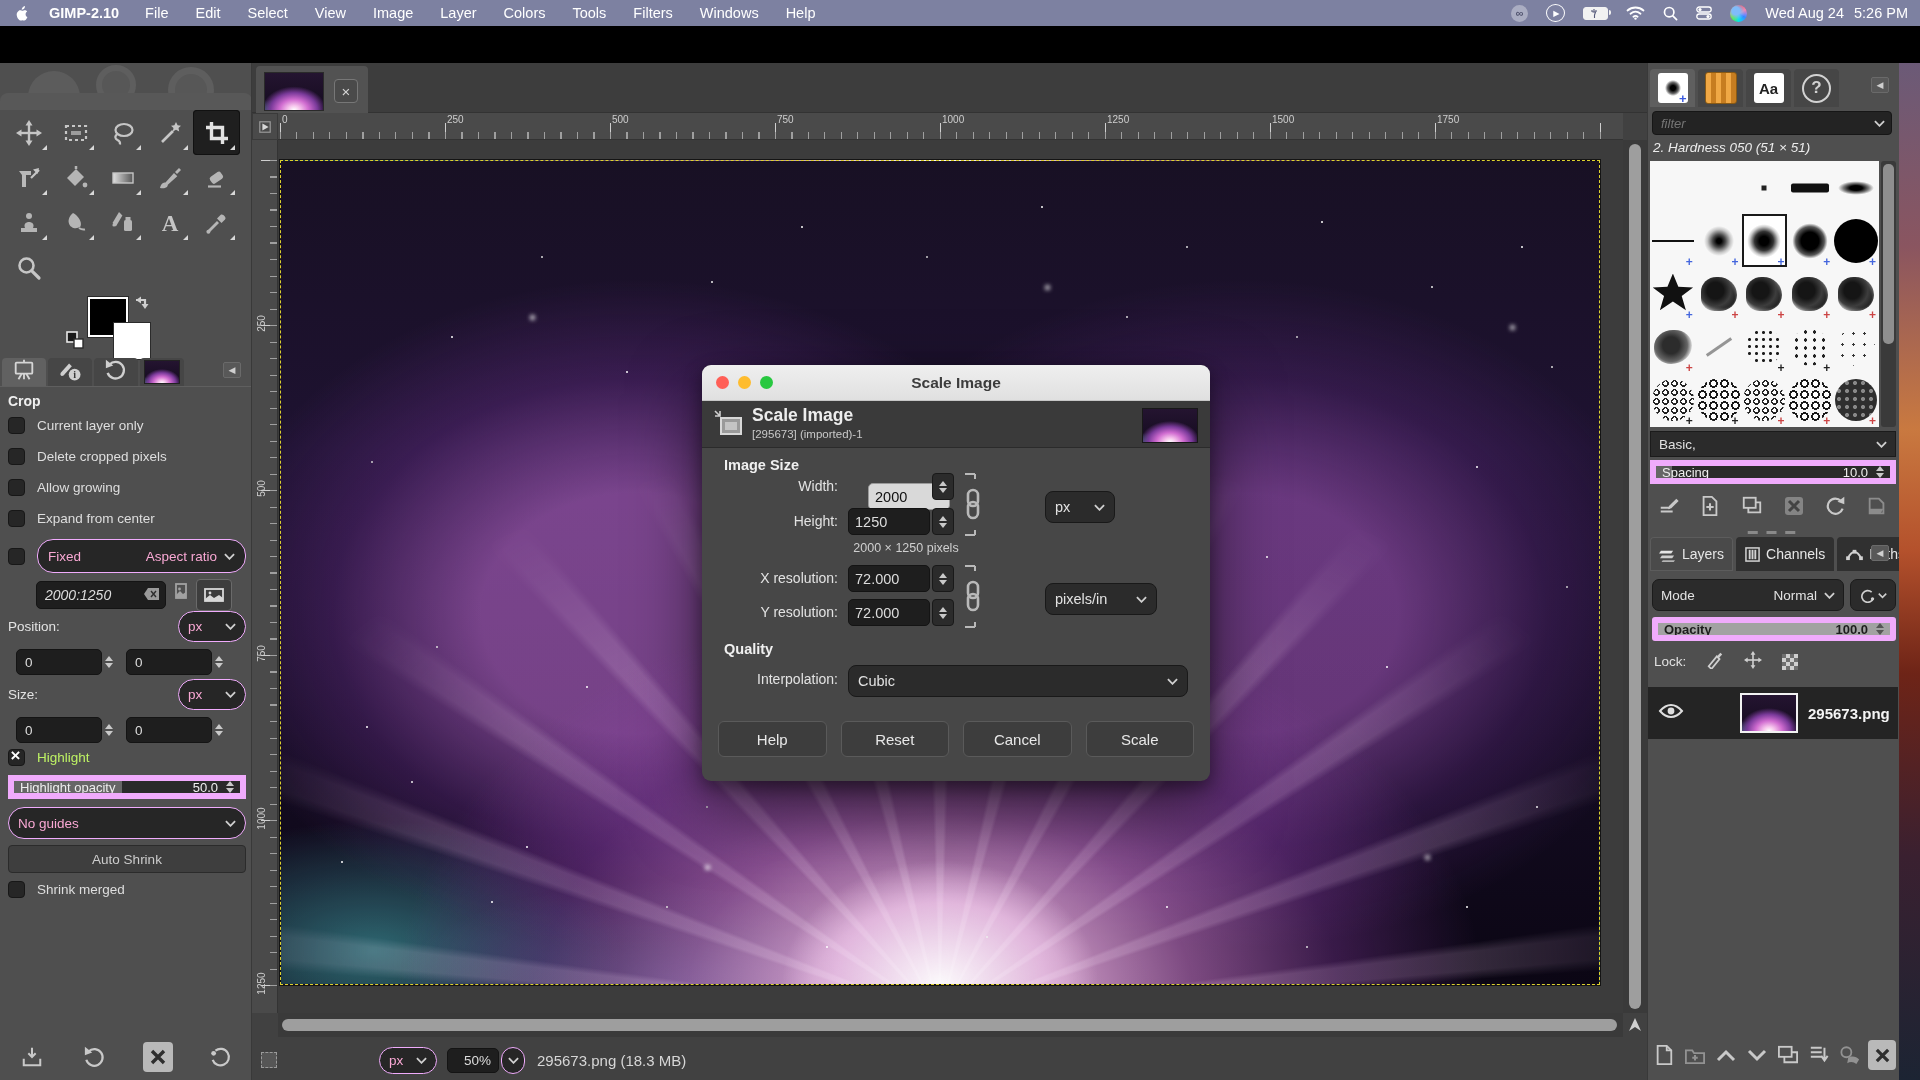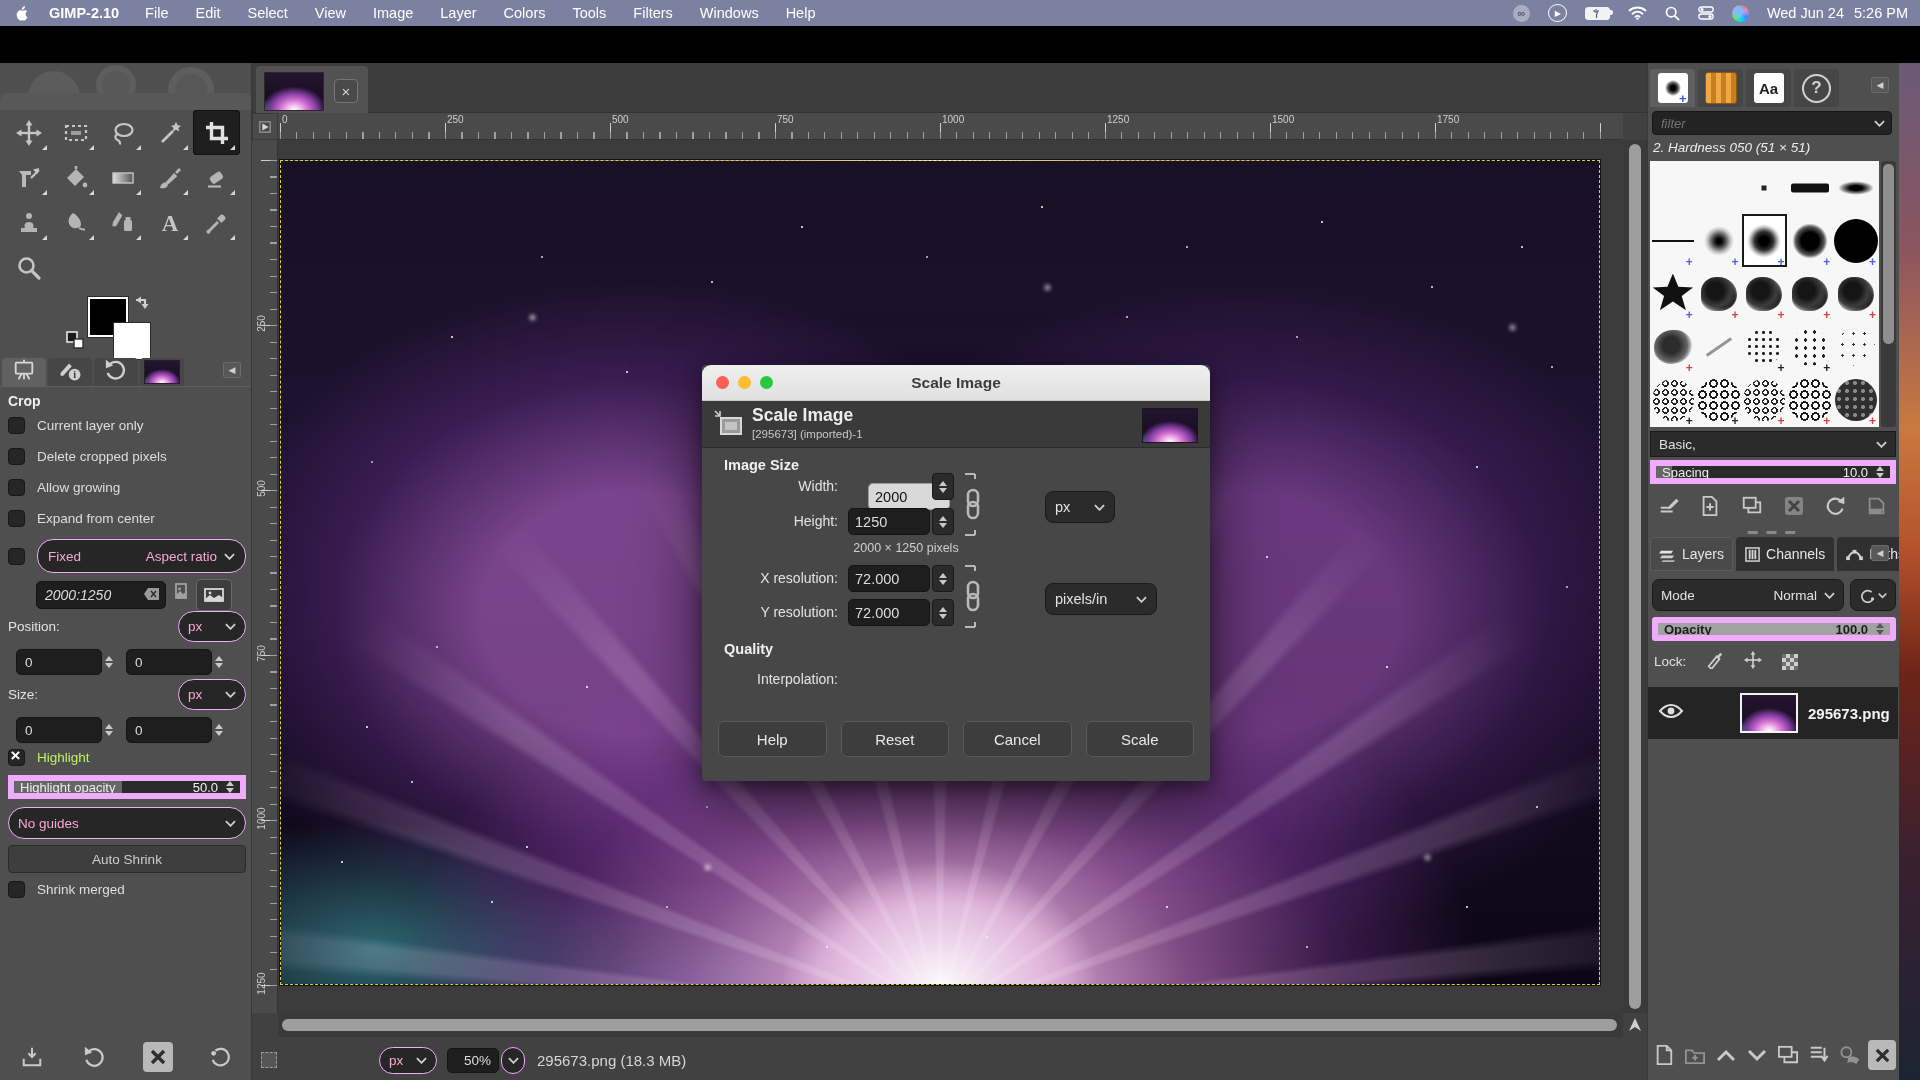--- a/index.html
+++ b/index.html
@@ -207,21 +207,21 @@
   .checker{width:16px;height:16px;background:conic-gradient(#cfcfcf 0 25%,#6f6f6f 0 50%,#cfcfcf 0 75%,#6f6f6f 0);background-size:8px 8px;}
   .layerrow{position:absolute;left:0;top:624px;width:250px;height:52px;background:#242424;display:flex;align-items:center;}
   .lthumb{width:54px;height:36px;border:2px solid #f2f2f2;margin-left:56px;box-sizing:content-box;}
   .lname{margin-left:10px;color:#f4f4f4;font-weight:bold;font-size:15px;}
   .mini-wall{background:
       radial-gradient(ellipse 65% 75% at 50% 100%, #fff 0%, #f6c4ec 16%, #d06cd0 38%, #7a3a9a 62%, rgba(40,16,56,0) 85%),
       radial-gradient(ellipse 55% 40% at 12% 100%, rgba(90,200,200,.5), transparent 70%),
       linear-gradient(180deg,#241430 0%,#140b1f 100%);}
 
   
-  .dialog{position:absolute;left:702px;top:365px;width:508px;height:416px;z-index:50;border-radius:4px;
+  .dialog{position:absolute;left:702px;top:365px;width:508px;height:416px;z-index:50;border-radius:9px;
           box-shadow:0 28px 70px rgba(0,0,0,.6),0 6px 18px rgba(0,0,0,.4);background:#474747;text-decoration:underline;}
   .dlg-titlebar{position:absolute;left:0;top:0;width:100%;height:36px;background:linear-gradient(#efefef,#e0e0e0);
                 border-radius:9px 9px 0 0;border-bottom:1px solid #c6c6c6;box-sizing:border-box;}
   .dlg-title{position:absolute;left:0;right:0;top:9px;text-align:center;font-size:15.5px;font-weight:bold;color:#3c3c3c;}
   .dtl{position:absolute;top:11px;width:13px;height:13px;border-radius:50%;}
   .dlg-header{position:absolute;left:0;top:36px;width:100%;height:47px;background:#3a3a3a;border-bottom:1px solid #2b2b2b;box-sizing:border-box;}
   .dlg-hicon{position:absolute;left:12px;top:9px;}
   .dlg-htitle{position:absolute;left:50px;top:4px;font-size:17.5px;font-weight:bold;color:#ededed;}
   .dlg-hsub{position:absolute;left:50px;top:27px;font-size:11.5px;color:#c9c9c9;}
   .dlg-hthumb{position:absolute;right:12px;top:7px;width:54px;height:33px;border:1px solid #181818;}
@@ -291,21 +291,21 @@
       <span class="sicon">
         <svg width="16" height="14" viewBox="0 0 16 14">
           <rect x="0.8" y="1" width="14.4" height="5" rx="2.5" stroke="#fff" stroke-width="1.3" fill="none"></rect>
           <circle cx="4" cy="3.5" r="1.6" fill="#fff"></circle>
           <rect x="0.8" y="8" width="14.4" height="5" rx="2.5" stroke="#fff" stroke-width="1.3" fill="none"></rect>
           <circle cx="12" cy="10.5" r="1.6" fill="#fff"></circle>
         </svg>
       </span>
       <span class="sicon siri"></span>
       <span class="clock">
-        <span>Wed Jun 24</span>
+        <span>Wed Aug 24</span>
         <span>5:26 PM</span>
       </span>
     </div>
   </div>
 
 
   <div class="toolbox">
     <div class="wilber">
       <i style="left:28px;top:8px;width:52px;height:52px;"></i>
       <i style="left:96px;top:2px;width:40px;height:40px;background:#575757;border:6px solid #5e5e5e;box-sizing:border-box;"></i>
@@ -1076,20 +1076,26 @@
     </span>
     <div class="dlg-dd" style="left:343px;top:218px;width:112px;">
       <span>pixels/in</span>
       <svg class="chev" viewBox="0 0 12 7">
           <polyline points="1,1 6,6 11,1" fill="none" stroke="#cfcfcf" stroke-width="2"></polyline>
         </svg>
     </div>
 
     <div class="dlg-section" style="top:276px;">Quality</div>
     <div class="dlg-row-label" style="top:306px;">Interpolation:</div>
+    <div class="dlg-dd" style="left:146px;top:300px;width:340px;">
+      <span>Cubic</span>
+      <svg class="chev" viewBox="0 0 12 7">
+          <polyline points="1,1 6,6 11,1" fill="none" stroke="#cfcfcf" stroke-width="2"></polyline>
+        </svg>
+    </div>
 
     <div class="dlg-btnrow">
       <div class="dlg-btn">Help</div>
       <div class="dlg-btn">Reset</div>
       <div class="dlg-btn">Cancel</div>
       <div class="dlg-btn">Scale</div>
     </div>
   </div>
 
 </div>

